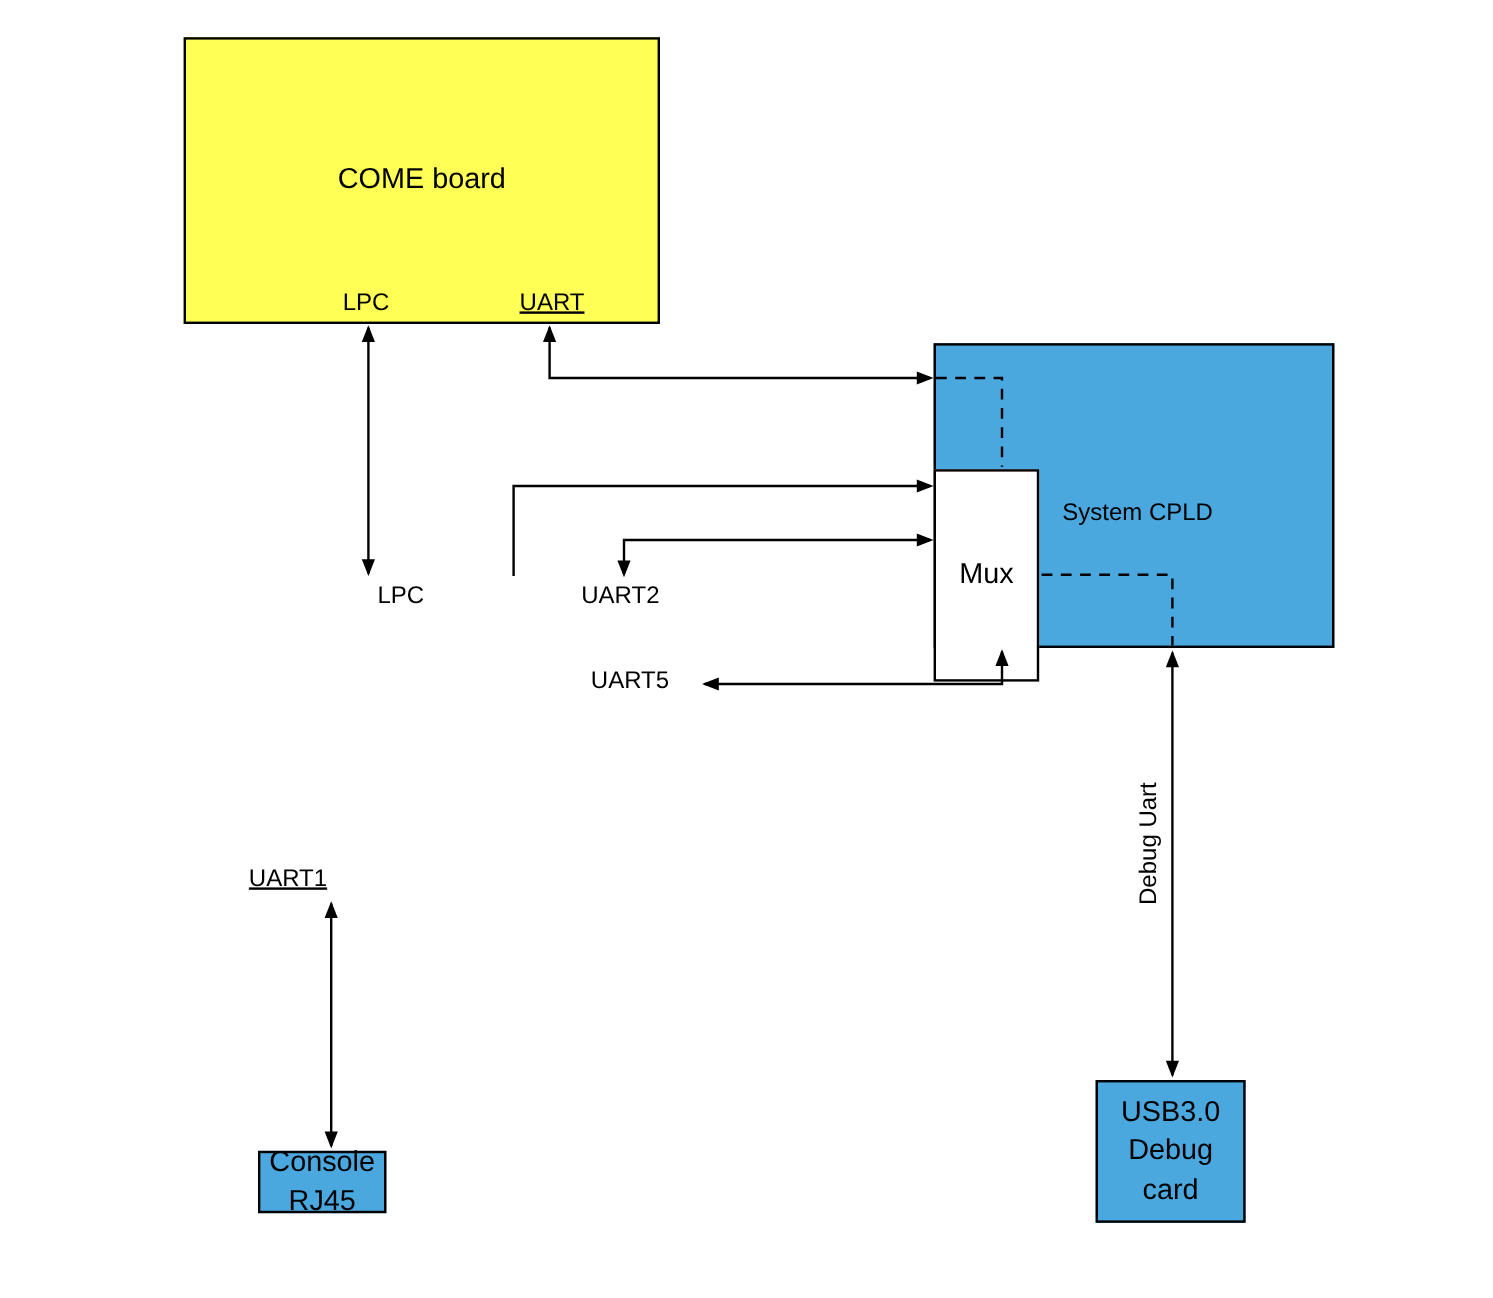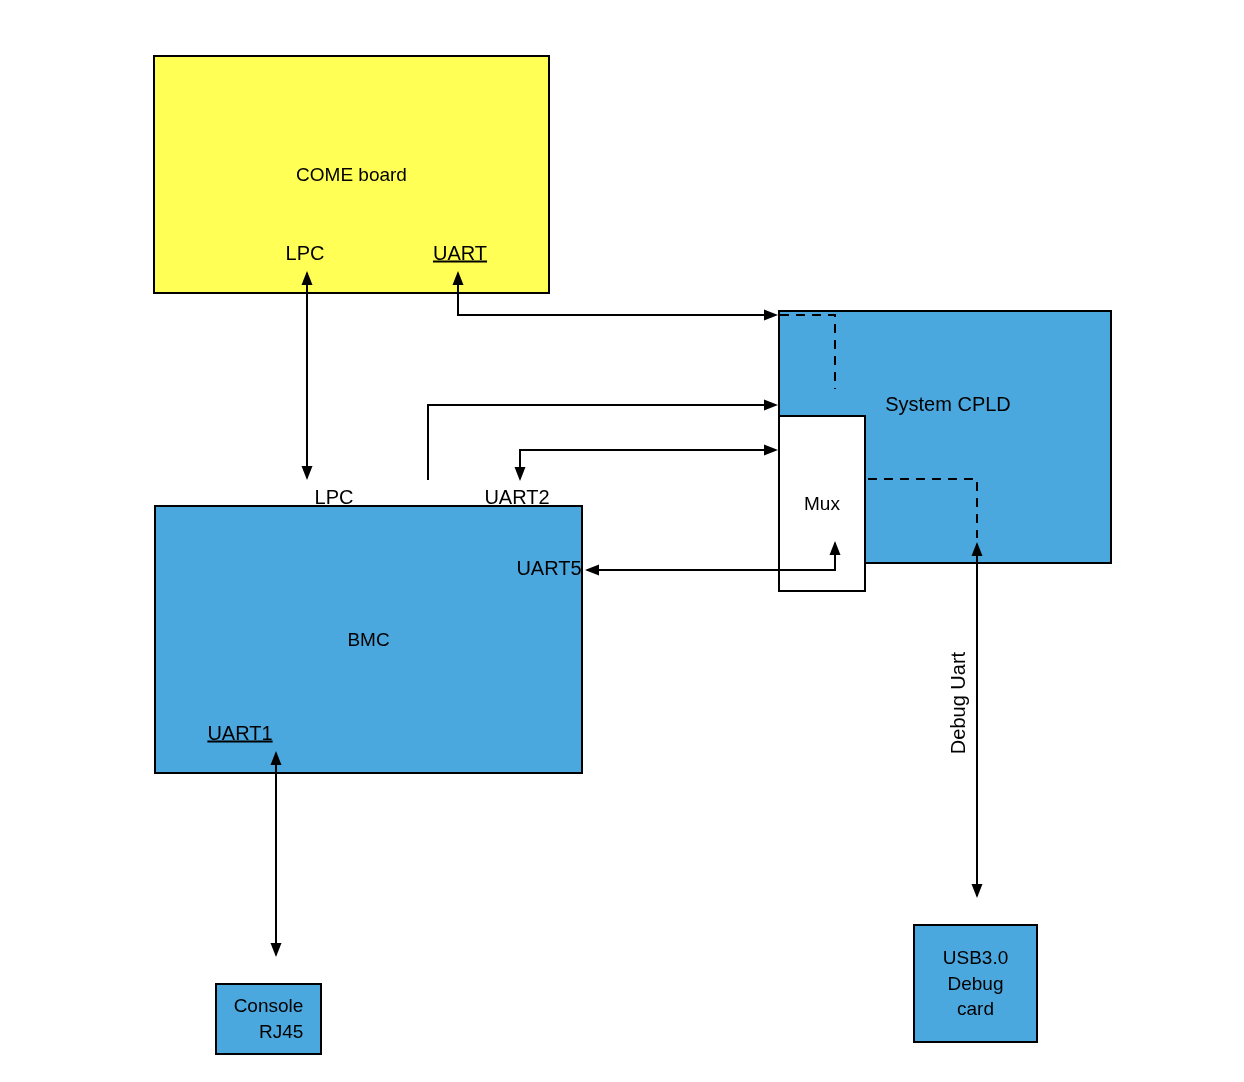--- a/index.html
+++ b/index.html
@@ -17,33 +17,32 @@
     overflow: hidden;
   }
   .box {
     position: absolute;
     box-sizing: border-box;
     border: 2px solid var(--line, #000);
     display: flex;
     align-items: center;
     justify-content: center;
     text-align: center;
-    font-size: 19px;
+    font-size: 24px;
     line-height: 1.35;
-    margin-top: 24px;
   }
   .box.yellow { background: var(--yellow, #FFFF55); }
   .box.blue   { background: var(--blue, #4BA8DF); }
   .box.white  { background: var(--mux_fill, #fff); }
 
   #come-board { left: 153px; top: 31px;  width: 397px; height: 239px; }
   #bmc        { left: 154px; top: 481px; width: 429px; height: 269px; }
   #cpld       { left: 778px; top: 286px; width: 334px; height: 254px; }
   #mux        { left: 778px; top: 391px; width: 88px;  height: 177px; z-index: 3; }
-  #console    { left: 215px; top: 959px; width: 107px; height: 72px; text-align: right; }
+  #console    { left: 215px; top: 959px; width: 107px; height: 52px; }
   #usb-card   { left: 913px; top: 900px; width: 125px; height: 119px; }
 
   .multiline { white-space: pre-line; }
 
   .floating-label {
     position: absolute;
     transform: translate(-50%, -50%);
     font-size: 20px;
     white-space: nowrap;
     z-index: 4;
@@ -73,23 +72,20 @@
 </style>
 </head>
 <body>
 
 <div class="canvas">
 
   <div class="box yellow" id="come-board">
     <span>COME board</span>
   </div>
 
-  <div class="box blue" id="bmc">
-    <span>BMC</span>
-  </div>
 
   <div class="box blue" id="cpld"></div>
 
   <div class="box white" id="mux">
     <span>Mux</span>
   </div>
 
   <div class="box blue" id="console">
     <span class="multiline">Console
 RJ45</span>
@@ -99,25 +95,25 @@
     <span class="multiline">USB3.0
 Debug
 card</span>
   </div>
 
   <span class="floating-label" style="left:305px; top:253px;">LPC</span>
   <span class="floating-label" style="left:460px; top:253px;text-decoration:underline;">UART</span>
 
   <span class="floating-label" style="left:334px; top:497px;">LPC</span>
   <span class="floating-label" style="left:517px; top:497px;text-align:right;">UART2</span>
-  <span class="floating-label" style="left:549px; top:568px;">UART5</span>
+  <span class="floating-label" style="left:525px; top:568px;">UART5</span>
   <span class="floating-label" style="left:240px; top:733px;text-decoration:underline;">UART1</span>
 
 
-  <span class="floating-label" style="left:948px; top:404px;">System CPLD</span>
+  <span class="floating-label" style="left:948px; top:428px;">System CPLD</span>
 
   <span class="floating-label rotated" style="left:958px; top:703px;">Debug Uart</span>
 
   <svg class="wires" width="1244" height="1082" viewBox="0 0 1244 1082">
 
     <g>
       <line x1="307" y1="273" x2="307" y2="478"></line>
       <polygon points="307,271 301.5,285 312.5,285"></polygon>
       <polygon points="307,480 301.5,466 312.5,466"></polygon>
     </g>

